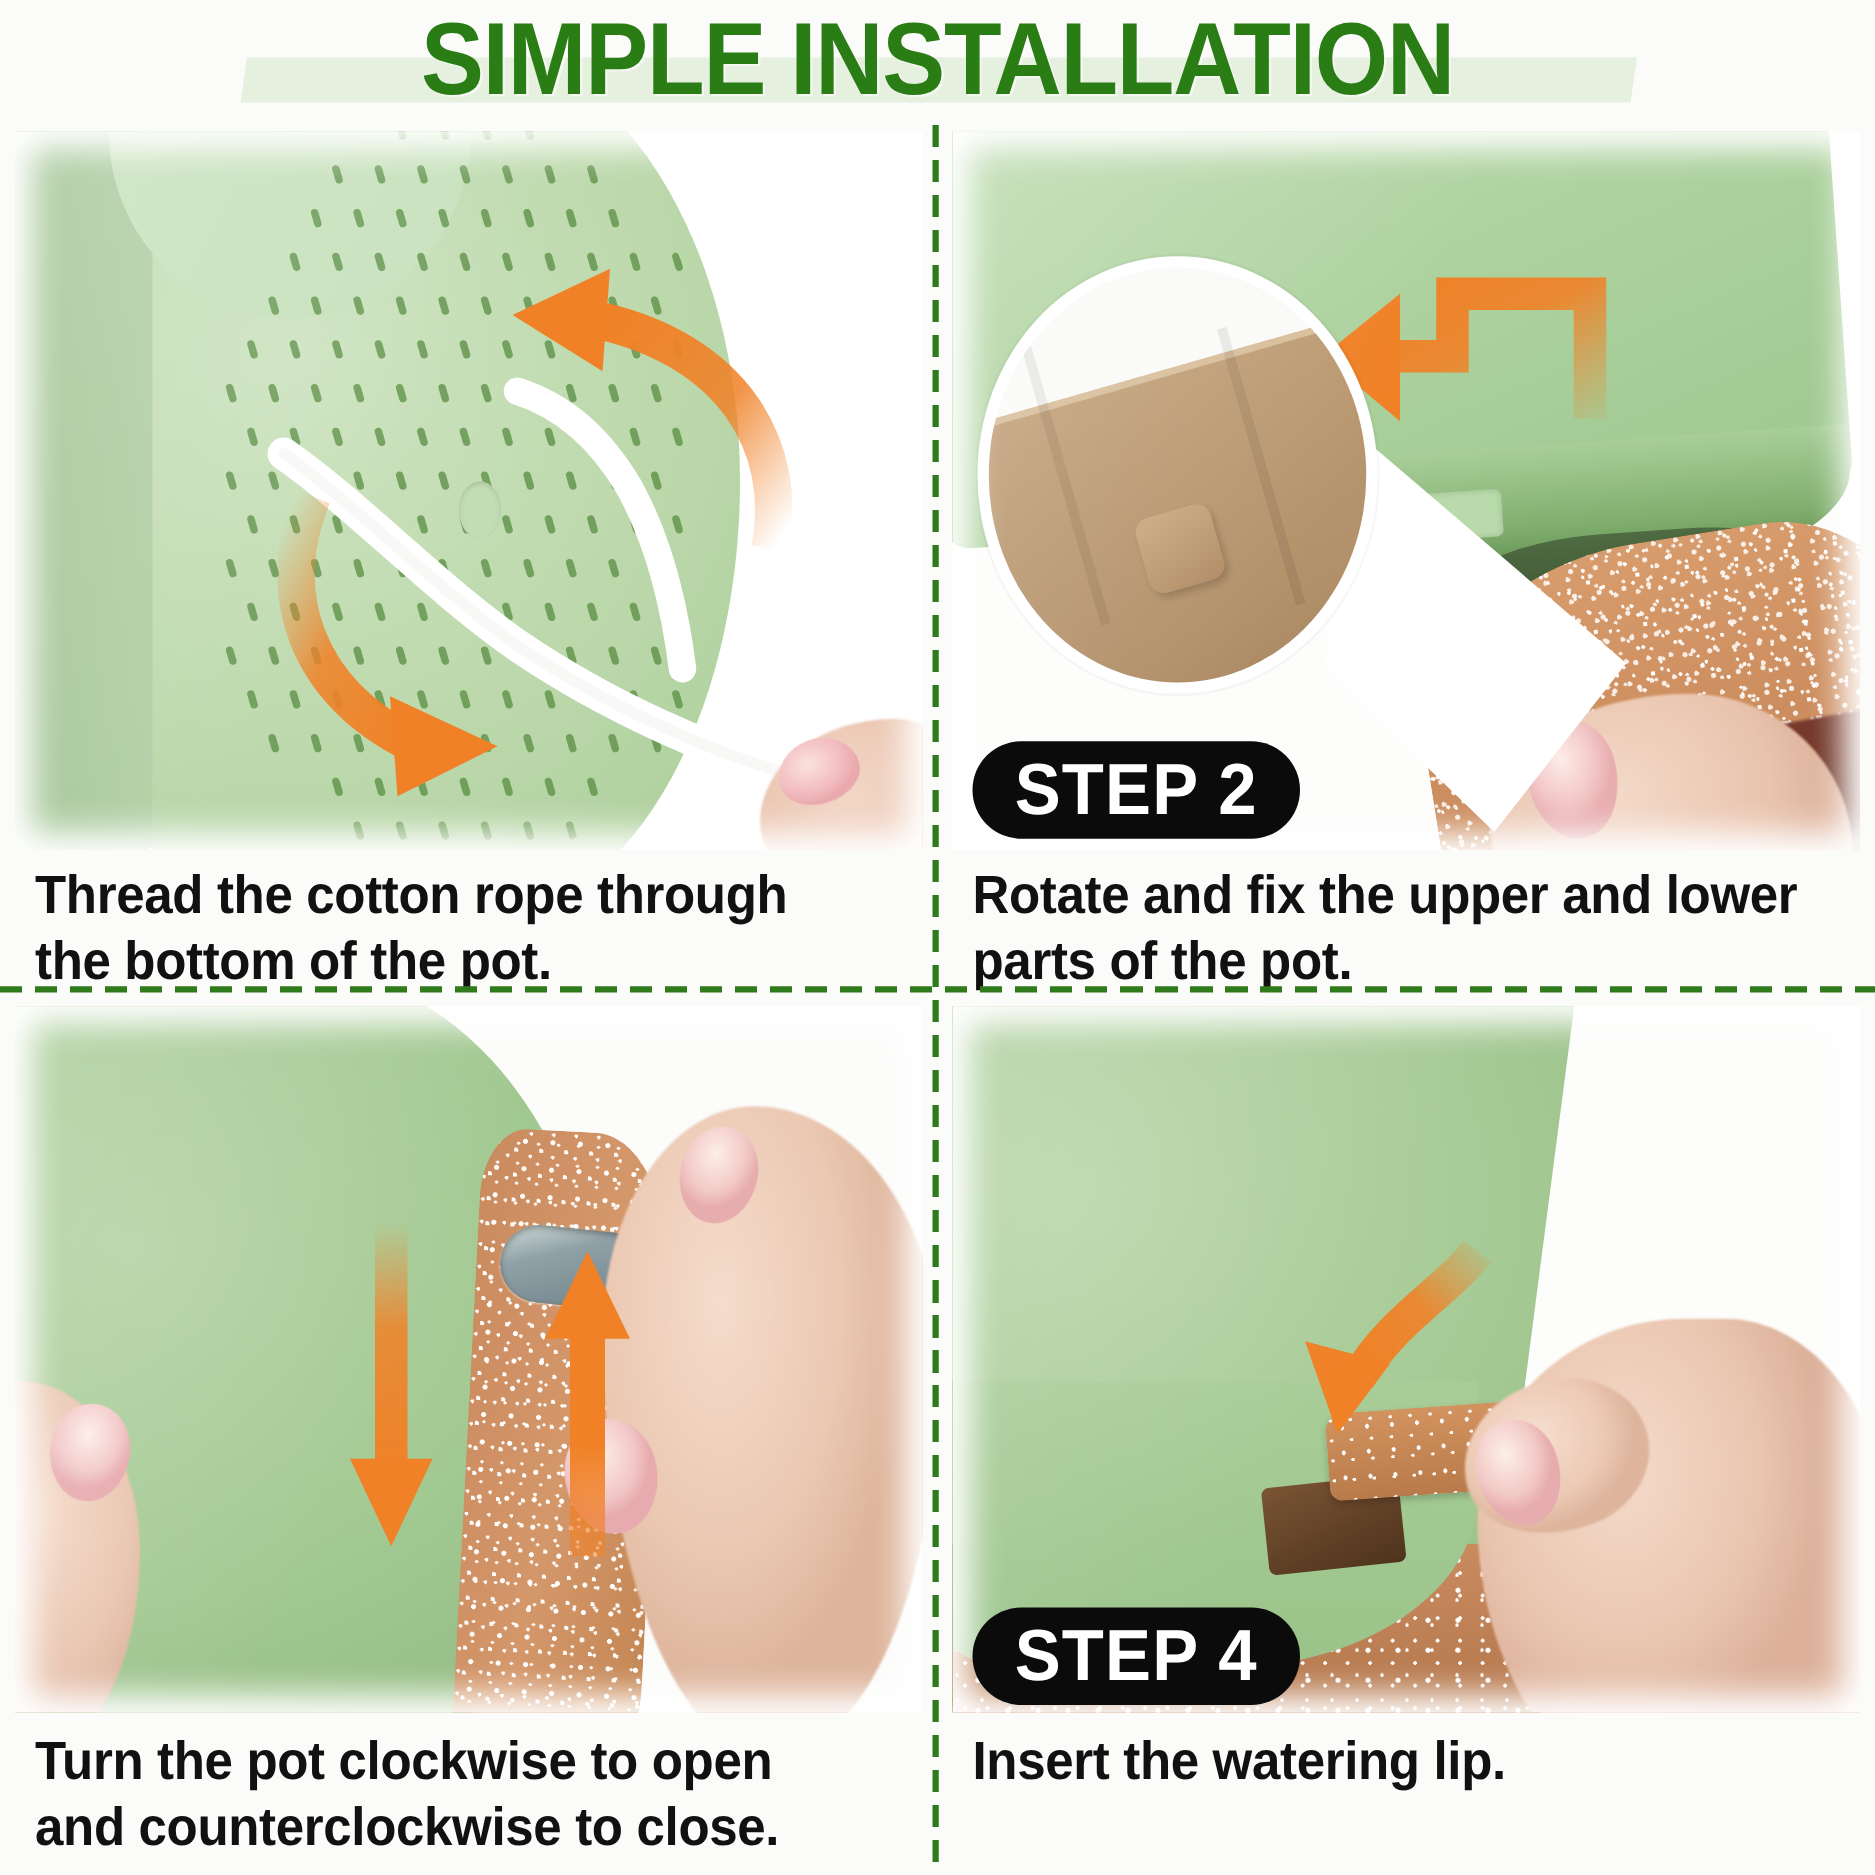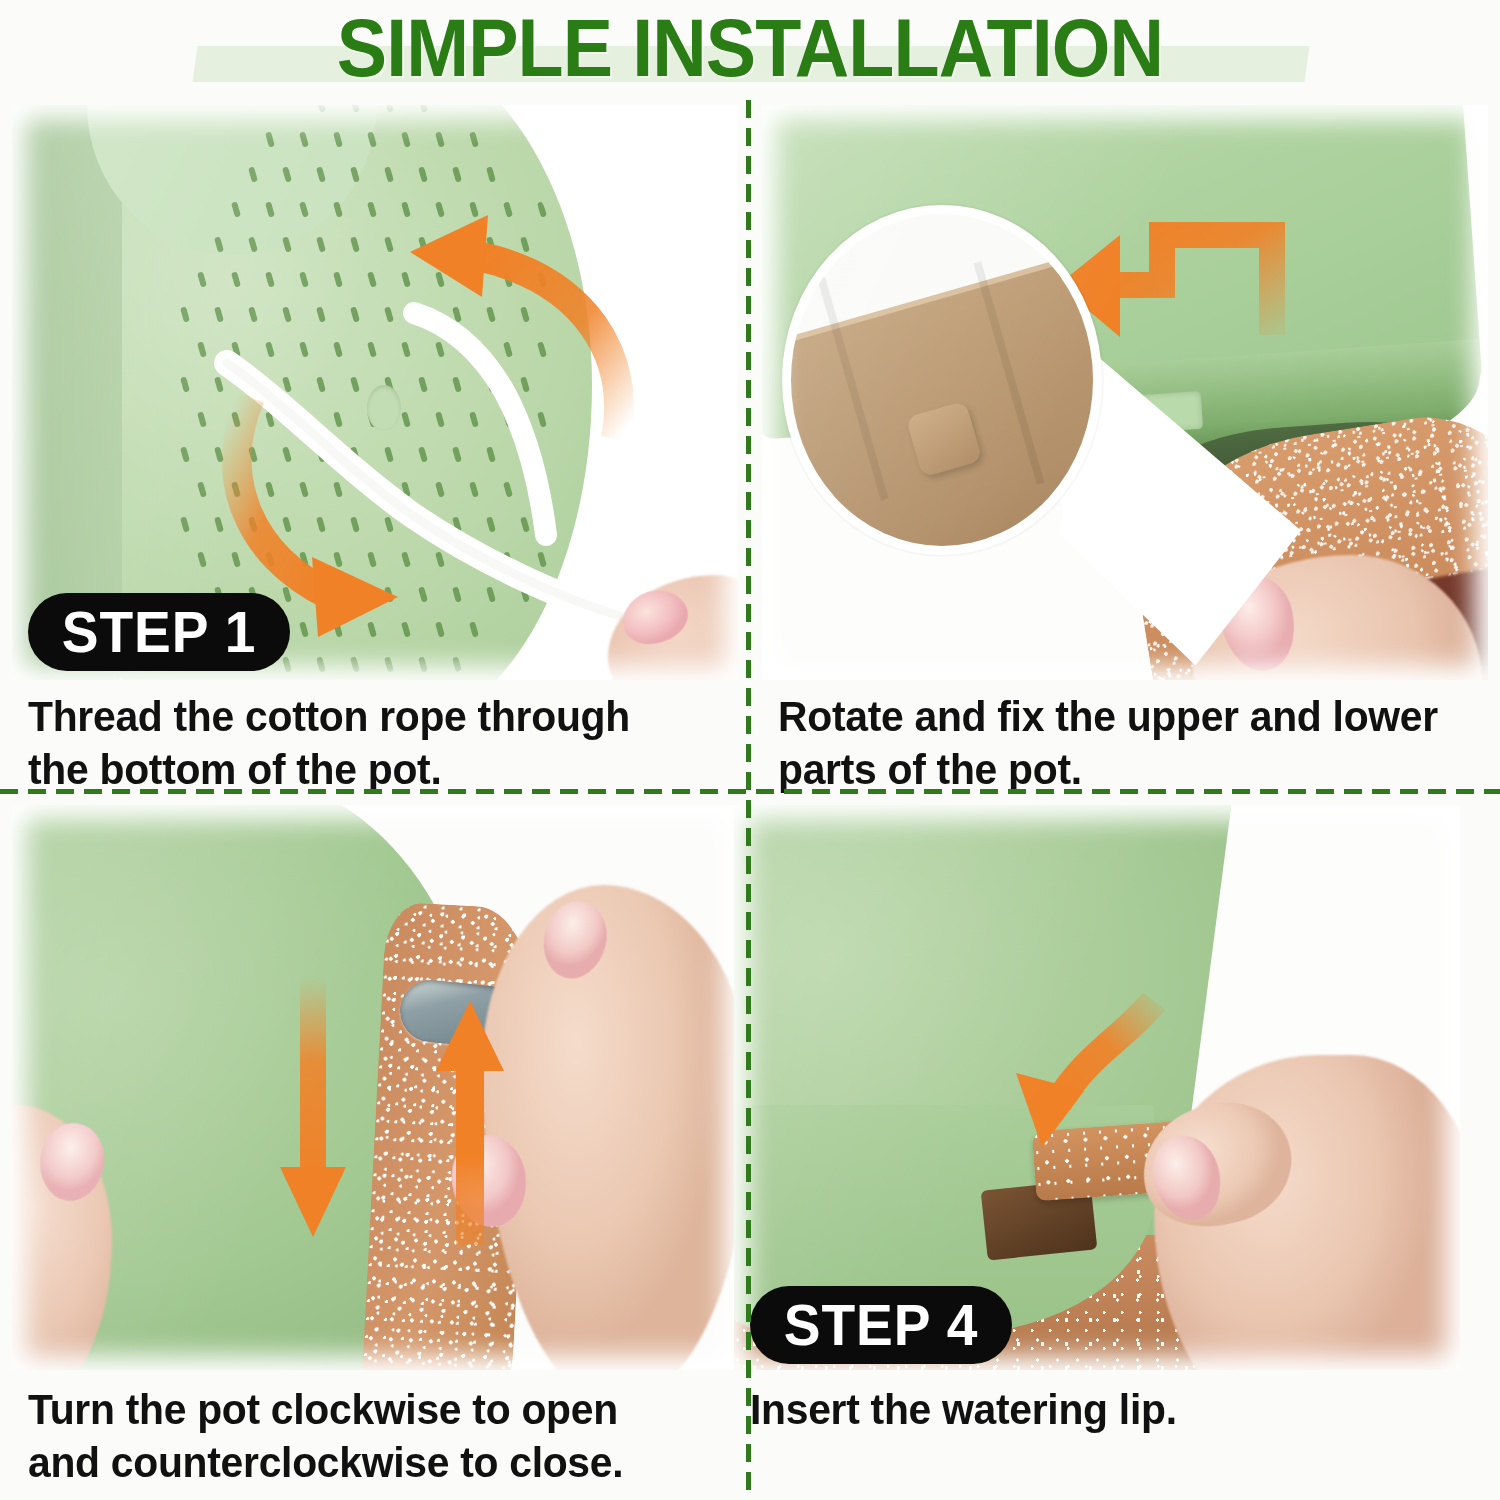--- a/index.html
+++ b/index.html
@@ -36,21 +36,21 @@
   }
 
   
   .grid{
     position:absolute;left:0;top:100px;width:1500px;height:1400px;
   }
   .cell{position:absolute;width:750px;height:700px;}
   .cell.c1{left:0;top:0;}
   .cell.c2{left:750px;top:0;}
   .cell.c3{left:0;top:700px;}
-  .cell.c4{left:722px;top:700px;}
+  .cell.c4{left:750px;top:700px;}
 
   
   .photo{
     position:absolute;left:12px;top:5px;width:726px;height:575px;
     overflow:hidden;
     background:#FFFFFF;
   }
   .cell.c3 .photo,.cell.c4 .photo{height:565px;}
 
   
@@ -560,23 +560,20 @@
         </defs>
         <path d="M604,334 C620,250 572,176 470,152" stroke="url(#g1a)" stroke-width="30" fill="none" stroke-linecap="butt"></path>
         <path d="M398,147 L476,110 L470,192 Z" fill="#F08127"></path>
       </svg>
       <svg class="arrow" style="left:0;top:0;width:726px;height:575px">
         <path d="M238,292 C206,368 232,448 318,490" stroke="url(#g1b)" stroke-width="30" fill="none" stroke-linecap="butt"></path>
         <path d="M300,452 L386,492 L306,532 Z" fill="#F08127"></path>
       </svg>
       <div class="sheen"></div>
     </div>
-    <div class="badge">
-      <span>STEP 1</span>
-    </div>
     <div class="caption">Thread the cotton rope through the bottom of the pot.</div>
   </div>
 
   <div class="cell c2">
     <div class="photo">
       <div class="p2-bg"></div>
       <div class="p2-lid"></div>
       <div class="p2-ring"></div>
       <div class="p2-tabslot"></div>
       <div class="p2-dark"></div>
@@ -603,20 +600,23 @@
 
       <div class="p2-inset">
         <div class="p2-inset-white"></div>
         <div class="p2-inset-edge"></div>
         <div class="p2-inset-tan"></div>
         <div class="p2-inset-rib" style="left:58px;top:60px"></div>
         <div class="p2-inset-rib" style="left:214px;top:44px"></div>
         <div class="p2-inset-nub"></div>
       </div>
       <div class="sheen"></div>
+    </div>
+    <div class="badge">
+      <span>STEP 2</span>
     </div>
     <div class="caption">Rotate and fix the upper and lower parts of the pot.</div>
   </div>
 
   <div class="cell c3">
     <div class="photo">
       <div class="p3-bg"></div>
       <div class="p3-body"></div>
       <div class="p3-band"></div>
       <div class="p3-win"></div>

